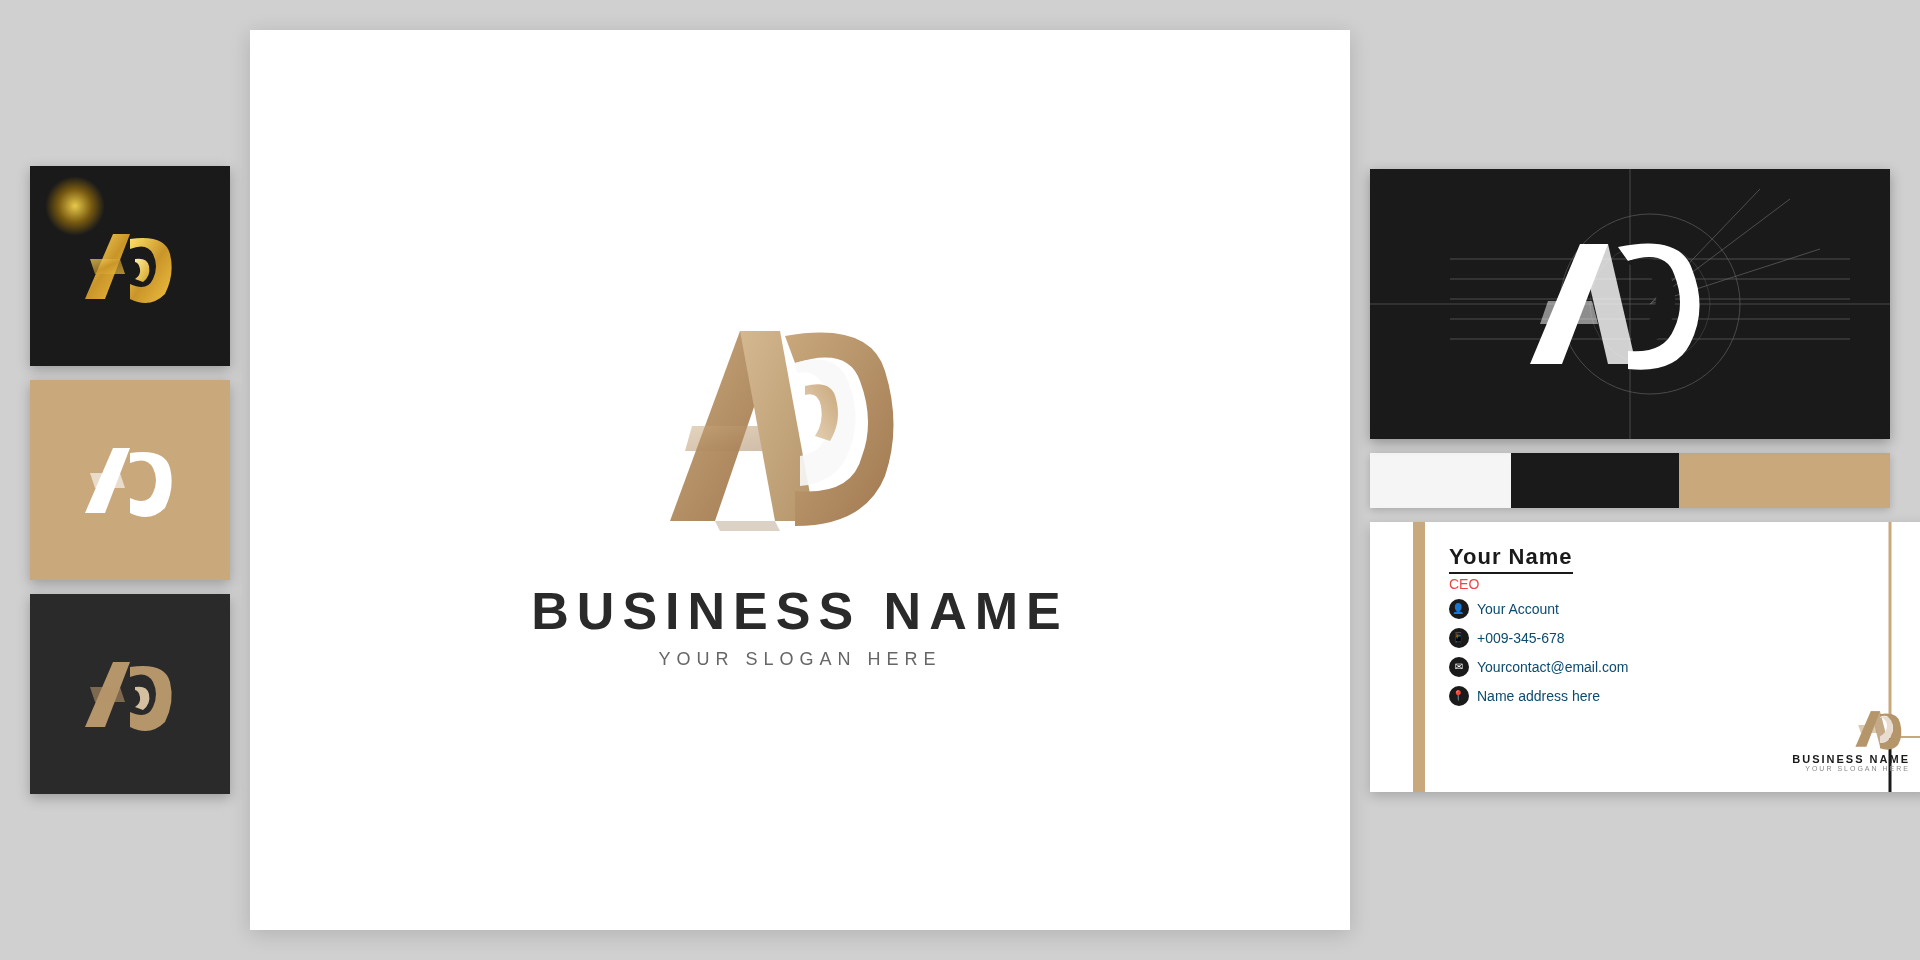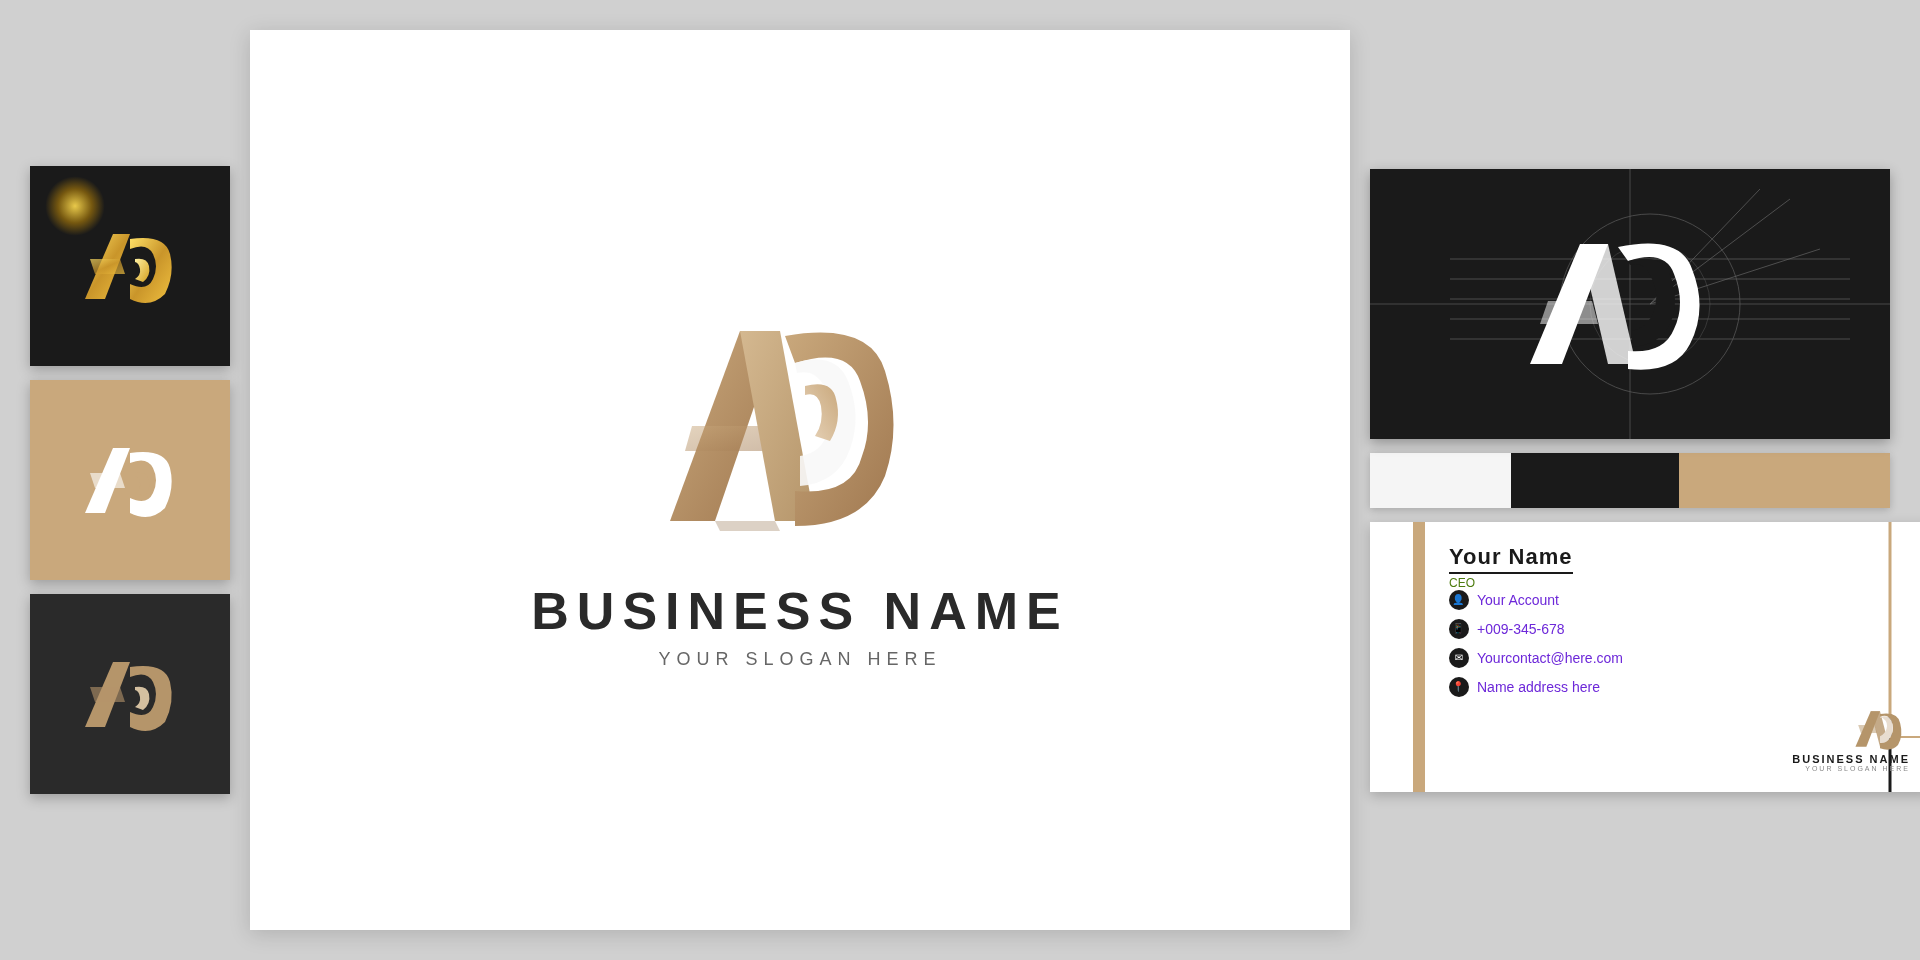--- a/index.html
+++ b/index.html
@@ -149,23 +149,23 @@
       font-weight: 700;
       color: #1a1a1a;
       letter-spacing: 1px;
       border-bottom: 2px solid #1a1a1a;
       display: inline-block;
       padding-bottom: 2px;
       margin-bottom: 2px;
     }
 
     .card-title {
-      font-size: 12px;
-      color: #4d7c0f;
-      margin-bottom: 0;
+      font-size: 14px;
+      color: #ef4444;
+      margin-bottom: 7px;
     }
 
     .card-info-row {
       display: flex;
       align-items: center;
       gap: 8px;
       margin-bottom: 9px;
     }
 
     .card-icon {
@@ -176,21 +176,21 @@
       display: flex;
       align-items: center;
       justify-content: center;
       color: white;
       font-size: 10px;
       flex-shrink: 0;
     }
 
     .card-info-text {
       font-size: 14px;
-      color: #6d28d9;
+      color: #0c4a6e;
     }
 
     .card-right-section {
       width: 160px;
       position: relative;
       flex-shrink: 0;
     }
 
     .card-logo-small {
       position: absolute;
@@ -367,21 +367,21 @@
           <span class="card-info-text">Your Account</span>
         </div>
 
         <div class="card-info-row">
           <div class="card-icon">📱</div>
           <span class="card-info-text">+009-345-678</span>
         </div>
 
         <div class="card-info-row">
           <div class="card-icon">✉</div>
-          <span class="card-info-text">Yourcontact@here.com</span>
+          <span class="card-info-text">Yourcontact@email.com</span>
         </div>
 
         <div class="card-info-row">
           <div class="card-icon">📍</div>
           <span class="card-info-text">Name address here</span>
         </div>
       </div>
 
       <div class="card-right-section">
         

